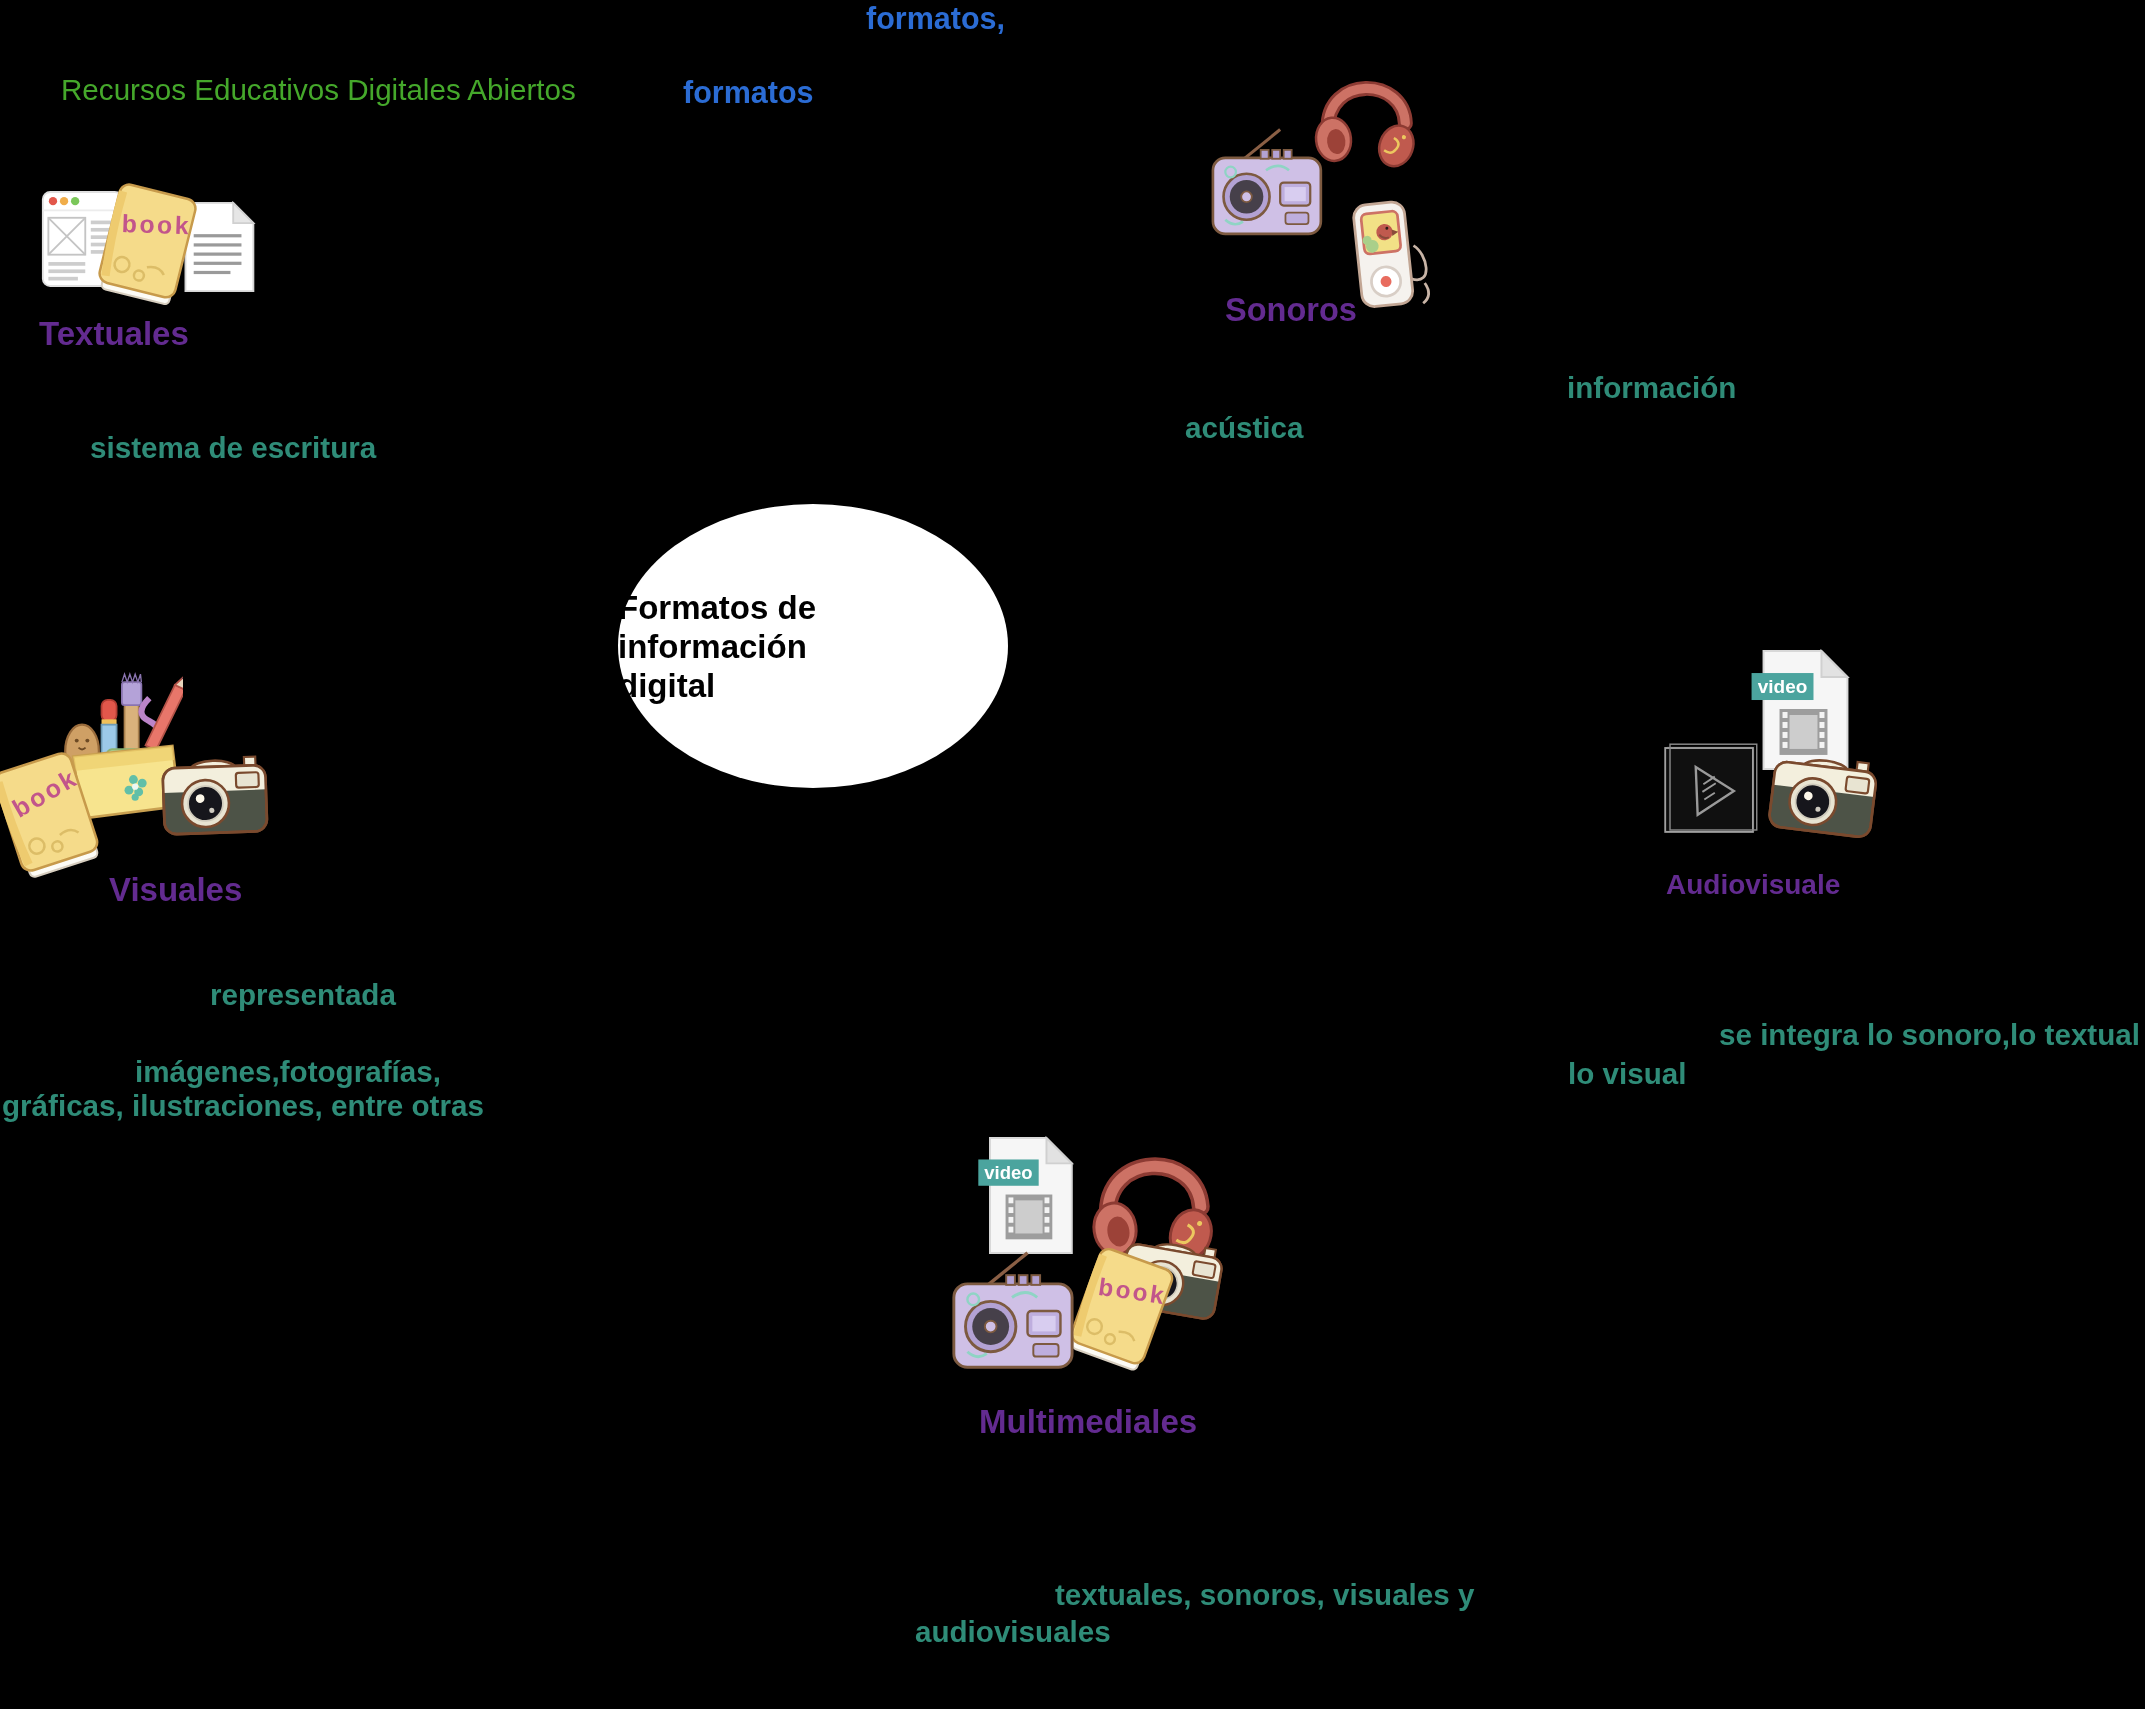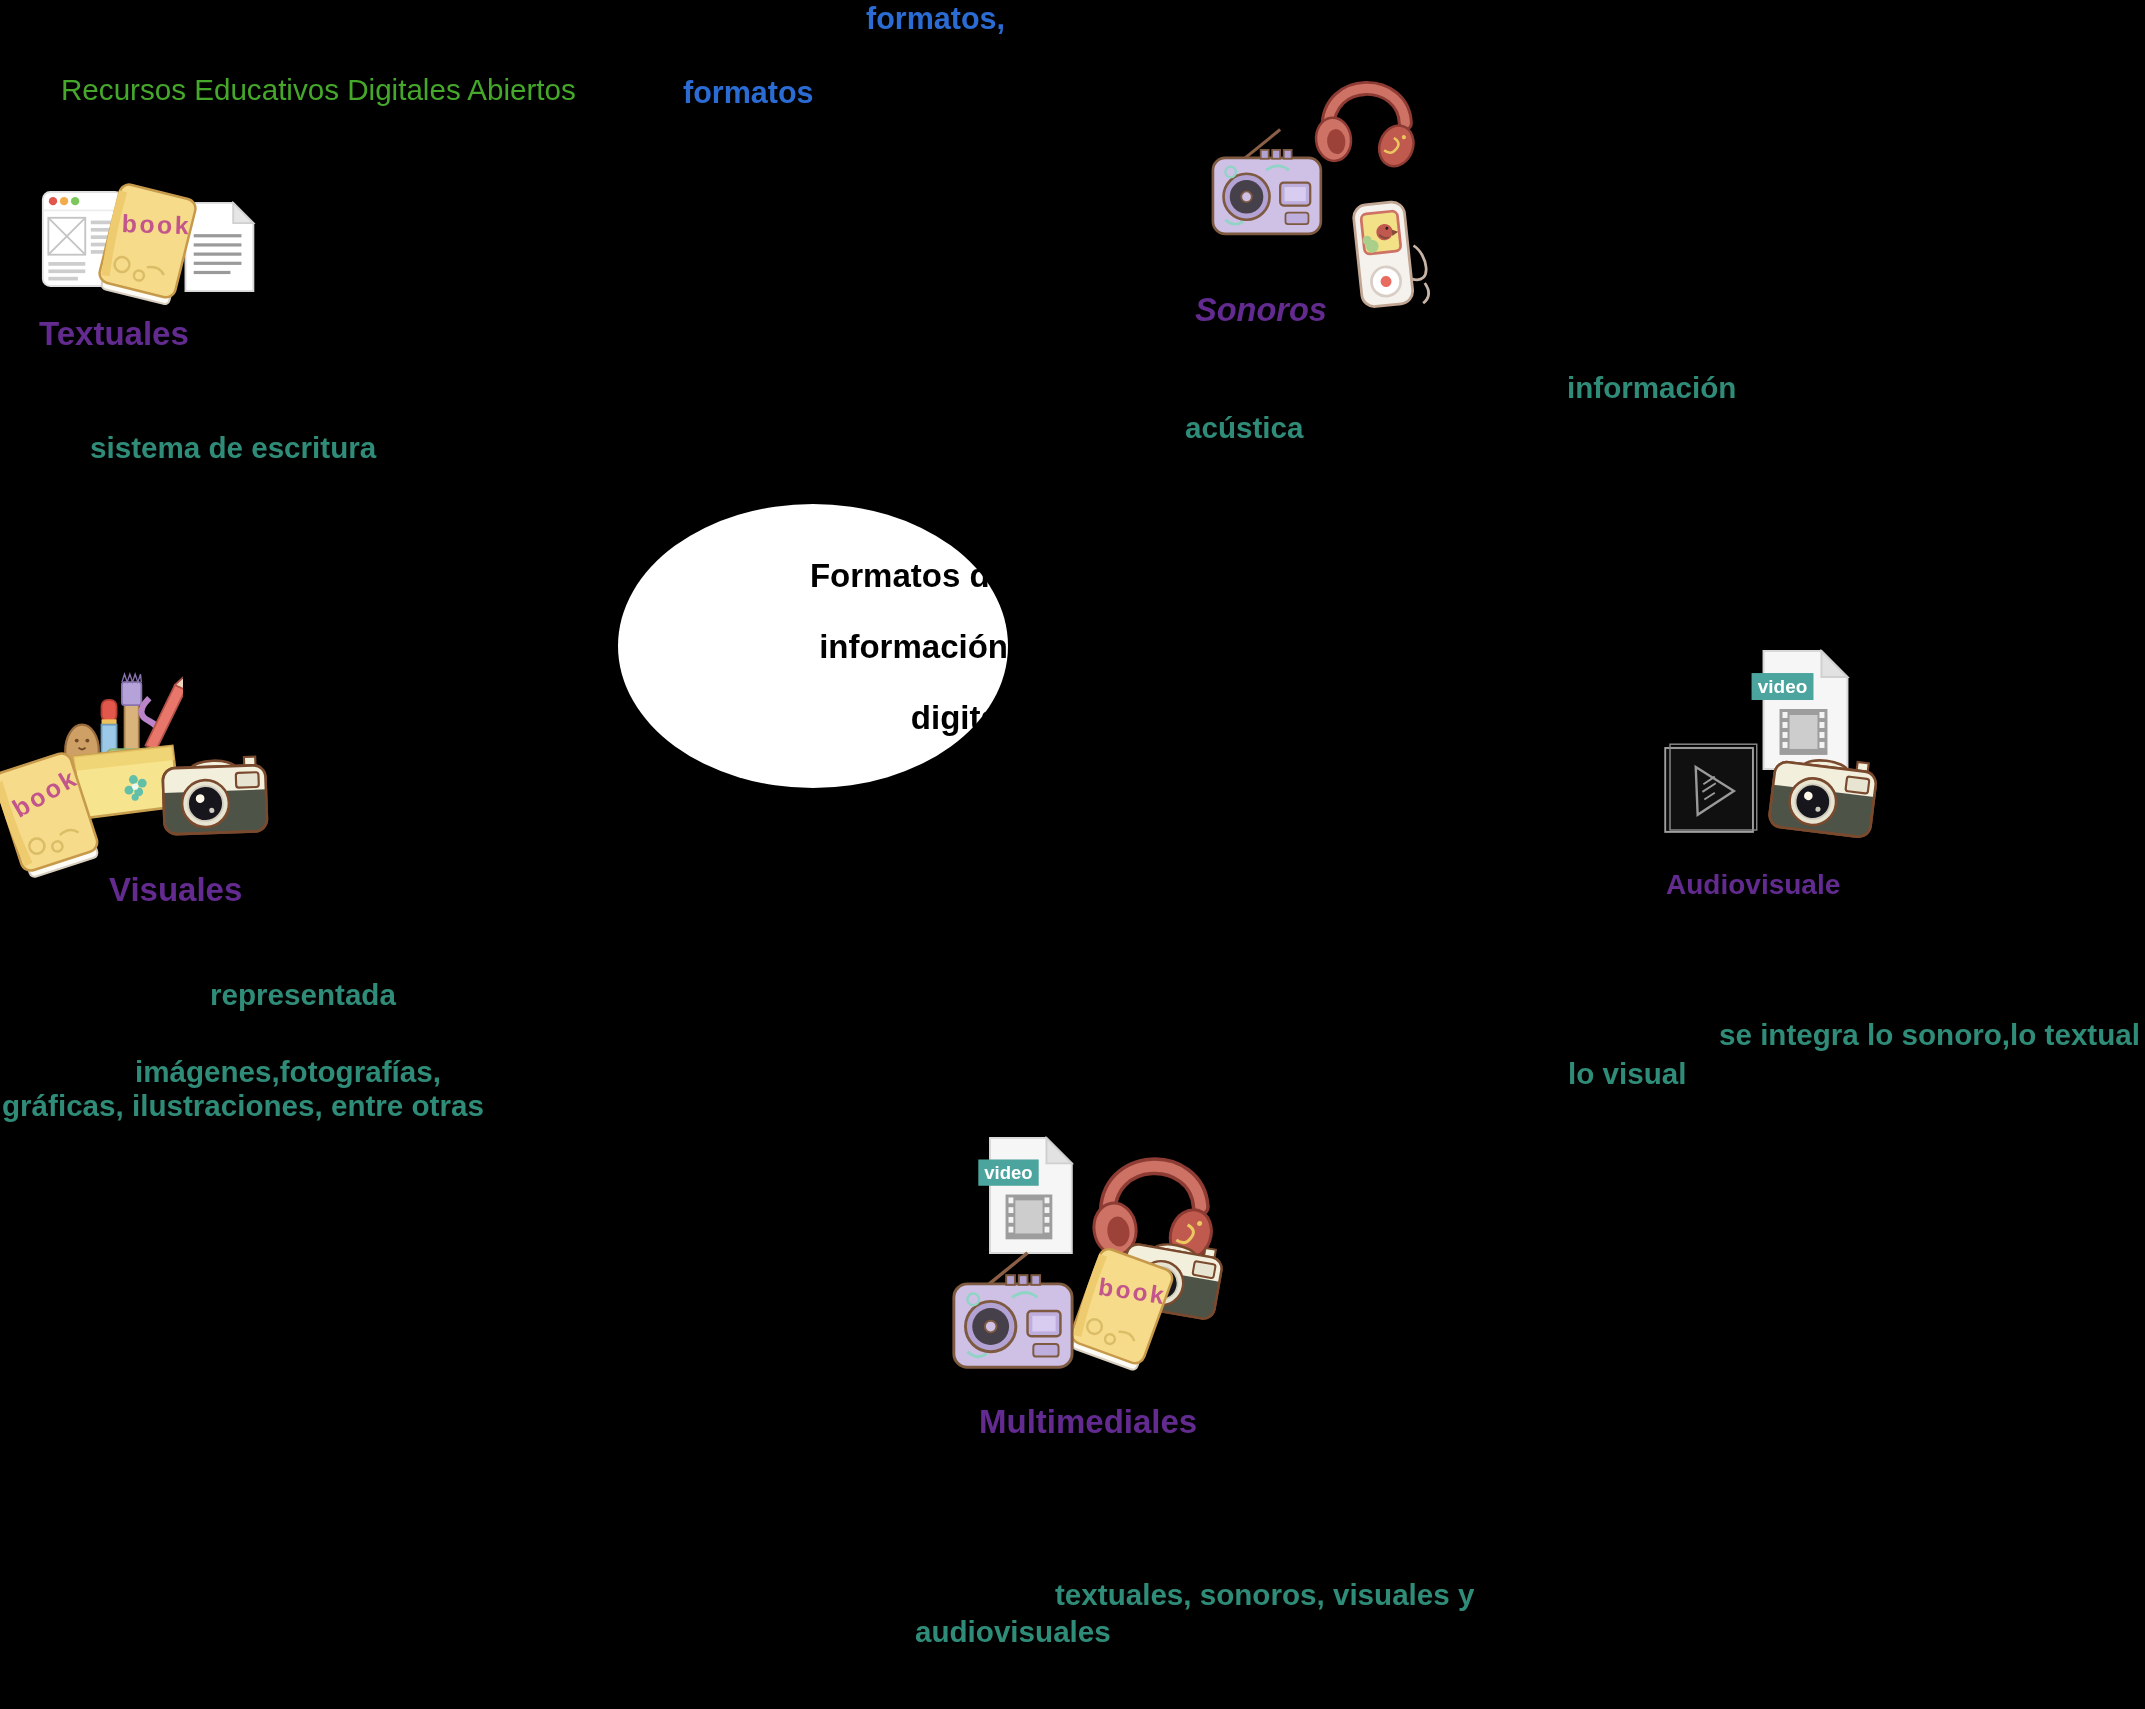--- a/index.html
+++ b/index.html
@@ -9,21 +9,21 @@
     padding-left:35px;
   }
   .abs{position:absolute;white-space:nowrap;}
   .frag{color:#2F8C78;font-size:29.6px;font-weight:700;}
   .label{color:#632B90;font-size:33px;font-weight:700;}
   .blue{color:#2B6CD4;font-size:30.5px;font-weight:700;}
   .green-link{color:#45A82B;font-size:29.6px;cursor:pointer;}
   #bubble{
     position:absolute;left:618px;top:504px;width:390px;height:284px;
     background:#fff;border-radius:50%;display:flex;flex-direction:column;
-    align-items:flex-end;justify-content:center;text-align:center;gap:32px;
+    align-items:flex-start;justify-content:center;text-align:center;
   }
   #bubble div{color:#000;font-size:33px;font-weight:700;line-height:39px;}
   .icon{position:absolute;}
   svg{display:block;overflow:visible;}
 </style>
 </head>
 <body>
 
 <div id="canvas">
 
@@ -229,21 +229,21 @@
   <div class="icon" style="left:1204px;top:126px;">
     <svg width="124" height="115" viewBox="0 0 126 117">
         <use href="#sym-radio"></use>
       </svg>
   </div>
   <div class="icon" style="left:1350px;top:197px;transform:rotate(-6deg);">
     <svg width="81" height="114" viewBox="0 0 82 116">
         <use href="#sym-mp3"></use>
       </svg>
   </div>
-  <span class="abs label" style="left:1195px;top:292px;font-size:32.5px;font-style:italic;">Sonoros</span>
+  <span class="abs label" style="left:1225px;top:292px;font-size:32.5px;">Sonoros</span>
   <span class="abs frag" style="left:1567px;top:371px;">información</span>
   <span class="abs frag" style="left:1185px;top:411px;">acústica</span>
 
   <div class="icon" style="left:59px;top:642px;">
     <svg width="124" height="183" viewBox="0 0 126 186">
         <use href="#sym-pencilbox"></use>
       </svg>
   </div>
   <div class="icon" style="left:-2px;top:757px;transform:rotate(-18deg);">
     <svg width="99" height="118" viewBox="0 0 100 120">

